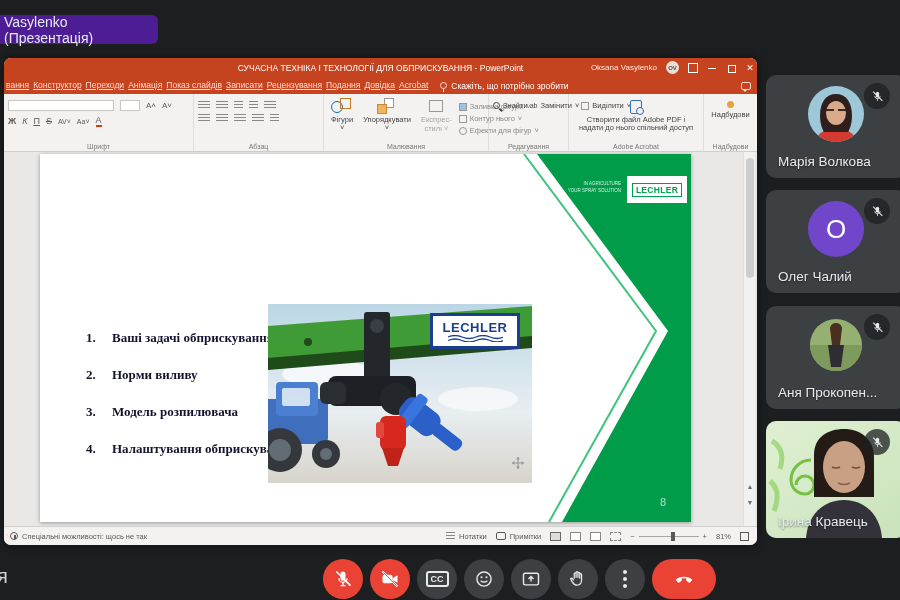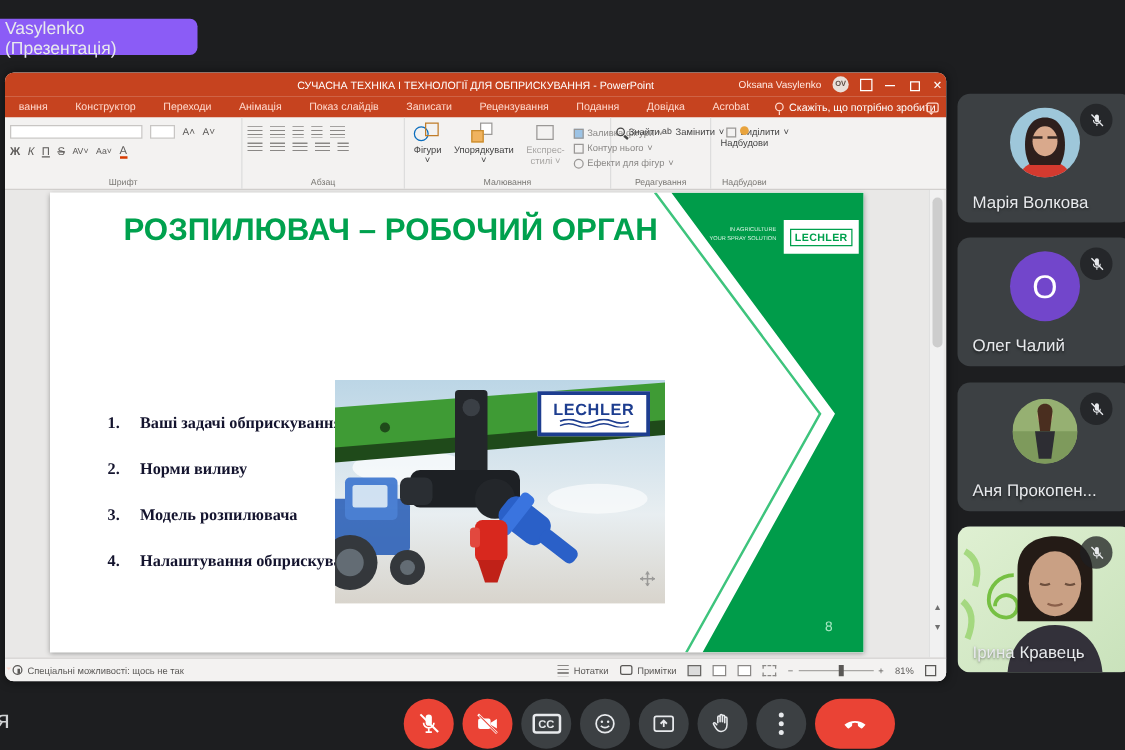--- a/index.html
+++ b/index.html
@@ -2,42 +2,42 @@
 <html><head>
 <meta charset="utf-8">
 <style>
   * { margin:0; padding:0; box-sizing:border-box; }
   html,body { width:900px; height:600px; overflow:hidden; background:#1d1e20;
               font-family:"Liberation Sans", sans-serif; }
   .screen { position:relative; width:900px; height:600px; background:#1d1e20; overflow:hidden; }
 
   
   .presenter-chip { position:absolute; left:0; top:15; top:15px; height:29px; width:158px;
-    background:#8b5cf6; color:#e8eaed; font-size:14px; display:flex; align-items:center;
+    background:#4c1d95; color:#e8eaed; font-size:14px; display:flex; align-items:center;
     padding-left:4px; border-radius:0 6px 6px 0; }
 
   
   .ppt { position:absolute; left:4px; top:58px; width:753px; height:487px;
          background:#f3f2f1; border-radius:7px; overflow:hidden; box-shadow:0 0 8px rgba(0,0,0,.5); }
   .ppt-titlebar { position:absolute; left:0; top:0; width:100%; height:19px; background:#c6431f;
     display:flex; align-items:center; color:#fff; font-size:8.5px; }
   .ppt-title { position:absolute; left:0; right:0; text-align:center; pointer-events:none; }
   .tb-right { position:absolute; right:2px; top:0; height:19px; display:flex; align-items:center; gap:9px; z-index:2; }
   .tb-user { font-size:8px; color:#ffe9e2; }
   .tb-avatar { width:13px; height:13px; border-radius:50%; background:#e9dfd9; color:#5a4a42;
     font-size:6px; font-weight:bold; display:flex; align-items:center; justify-content:center; }
   .wc { width:10px; height:10px; position:relative; display:inline-block; }
   .wc-ribbon { border:1px solid #fff; }
   .wc-min::after { content:""; position:absolute; left:1px; right:1px; top:5px; height:1px; background:#fff; }
   .wc-restore::after { content:""; position:absolute; left:2px; top:2px; width:6px; height:6px; border:1px solid #fff; }
   .wc-close { color:#fff; font-size:9px; line-height:10px; text-align:center; }
 
   .ppt-tabs { position:absolute; left:0; top:19px; width:100%; height:17px; background:#c6431f;
     display:flex; align-items:center; color:#ffd9cd; font-size:8.5px; }
-  .ppt-tab { padding:0 11px; line-height:17px; white-space:nowrap; }
+  .ppt-tab { padding:0 2px; line-height:17px; white-space:nowrap;text-decoration:underline; }
   .tellme { display:flex; align-items:center; gap:4px; color:#fff; padding-left:10px; }
   .bulb { width:7px; height:7px; border:1px solid #ffd9cd; border-radius:50%; position:relative; }
   .bulb::after { content:""; position:absolute; left:2px; top:6px; width:1px; height:3px; background:#ffd9cd; }
   .tab-comment { position:absolute; right:6px; width:10px; height:8px; border:1px solid #ffd9cd; border-radius:2px; }
   .tab-comment::after { content:""; position:absolute; left:1px; top:7px; border:2px solid transparent; border-top-color:#ffd9cd; }
 
   
   .ribbon { position:absolute; left:0; top:36px; width:100%; height:58px; background:#f3f2f1;
     border-bottom:1px solid #d2d0ce; display:flex; }
   .rgroup { position:relative; height:100%; border-right:1px solid #ddd; padding:4px 4px 12px 4px; }
@@ -247,20 +247,28 @@
           <span class="rsmall dark">
               <span class="mag"></span>
               <span>Знайти</span>
             </span>
           <span class="rsmall dark"><span style="font-size:7px;">ab</span><span>Замінити</span> ˅</span>
           <span class="rsmall dark"><span class="sq"></span><span>Виділити</span> ˅</span>
         </div>
         <div class="rgroup-label">Редагування</div>
       </div>
 
+      <div class="rgroup" style="width:135px;">
+        <div class="rbtn" style="padding-top:2px;">
+          <div class="pdf-ico"></div>
+          <span>Створити файл Adobe PDF і</span><br>
+          <span>надати до нього спільний доступ</span>
+        </div>
+        <div class="rgroup-label">Adobe Acrobat</div>
+      </div>
 
       <div class="rgroup" style="width:53px; border-right:none;">
         <div class="rbtn">
           <div class="addin-dot"></div>
           <span>Надбудови</span>
         </div>
         <div class="rgroup-label">Надбудови</div>
       </div>
     </div>
 
@@ -274,21 +282,20 @@
 
         <div class="wedge-tagline">
           <div>IN AGRICULTURE</div>
           <div>YOUR SPRAY SOLUTION</div>
         </div>
         <div class="wedge-logo">
           <span class="wedge-logo-inner">LECHLER</span>
         </div>
 
         <div class="slide-title">
-          <div>РОЗПИЛЮВАЧ – РОБОЧИЙ ОРГАН</div>
         </div>
 
 
         <div class="slide-list">
           <div class="slide-li">
             <span class="num">1.</span>
               <span>Ваші  задачі обприскування</span>
             </div>
           <div class="slide-li">
             <span class="num">2.</span>

